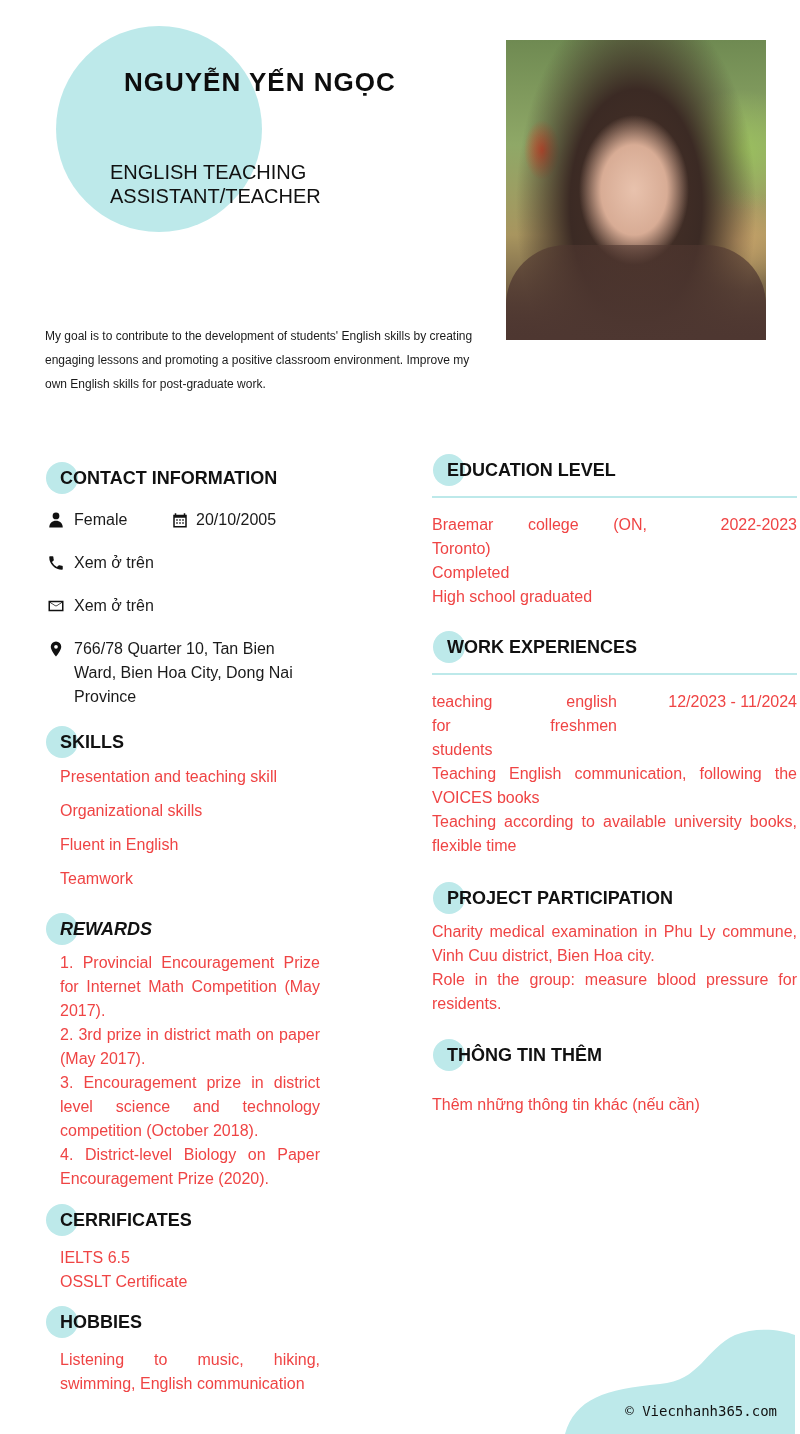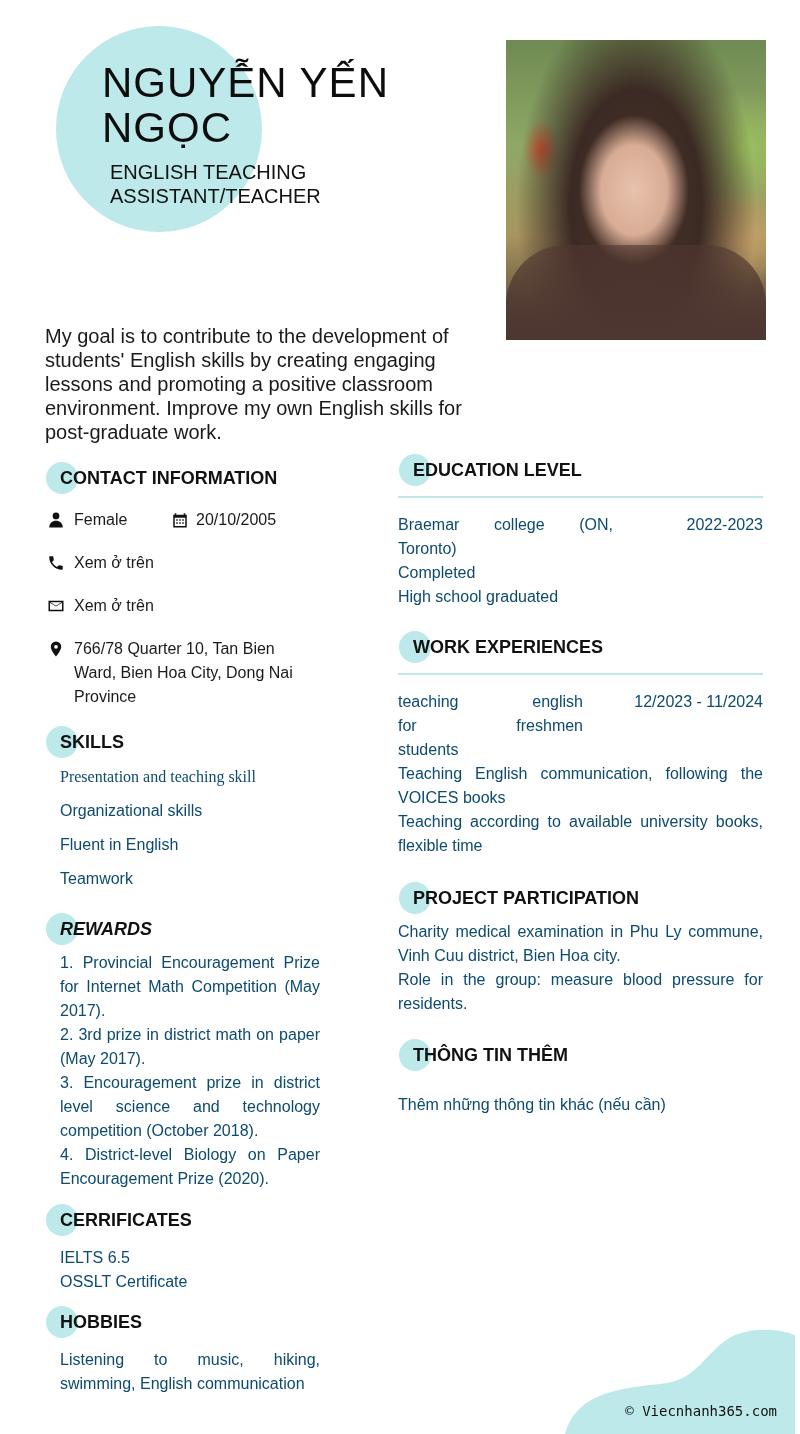--- a/index.html
+++ b/index.html
@@ -1,43 +1,43 @@
 <!DOCTYPE html>
 <html><head>
   <meta charset="utf-8">
   <style>
     * { box-sizing: border-box; margin: 0; padding: 0; }
     html, body { width: 800px; height: 1434px; background: #ffffff; overflow: hidden; }
     body { position: relative; font-family: "Liberation Sans", "DejaVu Sans", sans-serif; color: #1a1a1a; }
 
     .header-circle { position: absolute; left: 56px; top: 26px; width: 206px; height: 206px; border-radius: 50%; background: #bde9ea; }
-    .name { position: absolute; left: 102px; top: 60px; width: 300px; font-size: 42px; font-weight: normal; line-height: 45px; letter-spacing: 1px; color: #0d0d0d; }
+    .name { position: absolute; left: 124px; top: 60px; width: 300px; font-size: 26px; font-weight: bold; line-height: 45px; letter-spacing: 1px; color: #0d0d0d; }
     .job-title { position: absolute; left: 110px; top: 160px; width: 300px; font-size: 20px; line-height: 24px; color: #111; }
 
     .photo { position: absolute; left: 506px; top: 40px; width: 260px; height: 300px; overflow: hidden;
       background:
         radial-gradient(ellipse 55px 75px at 128px 150px, #e8c2ad 0%, #d8ac95 60%, rgba(216,172,149,0) 100%),
         radial-gradient(ellipse 120px 210px at 130px 165px, #4a3329 0%, #3b2a24 55%, rgba(59,42,36,0) 100%),
         radial-gradient(ellipse 18px 30px at 36px 110px, #e4532e 0%, rgba(228,83,46,0) 100%),
         radial-gradient(ellipse 70px 60px at 235px 110px, #9bbf5e 0%, rgba(155,191,94,0) 100%),
         radial-gradient(ellipse 60px 50px at 230px 200px, #c8a36a 0%, rgba(200,163,106,0) 100%),
         linear-gradient(180deg, #6f8a52 0%, #8fa867 35%, #a8955f 65%, #4e3a33 100%);
     }
     .photo-sweater { position: absolute; left: 0; bottom: 0; width: 260px; height: 95px; background: linear-gradient(180deg, rgba(80,55,48,0.6), #4e3731); border-radius: 60px 60px 0 0; }
 
-    .summary { position: absolute; left: 45px; top: 324px; width: 430px; font-size: 20px; line-height: 24px; color: #1a1a1a; }
+    .summary { position: absolute; left: 45px; top: 324px; width: 430px; font-size: 12px; line-height: 24px; color: #1a1a1a; }
 
     .section-title { position: relative; font-size: 18px; font-weight: bold; color: #111; line-height: 24px; height: 32px; }
     .section-title .dot { position: absolute; left: -14px; top: -4px; width: 32px; height: 32px; border-radius: 50%; background: #bde9ea; z-index: 0; }
     .section-title span.t { position: relative; z-index: 1; }
 
     .left-col { position: absolute; left: 60px; top: 466px; width: 260px; }
-    .right-col { position: absolute; left: 398px; top: 458px; width: 365px; }
+    .right-col { position: absolute; left: 432px; top: 458px; width: 365px; }
 
-    .body-text { font-size: 16px; line-height: 24px; color: #0c4a6e; }
+    .body-text { font-size: 16px; line-height: 24px; color: #ef4444; }
     .justify { text-align: justify; }
 
     .contact-row { position: relative; display: flex; align-items: flex-start; font-size: 16px; line-height: 24px; }
     .ic { width: 20px; height: 20px; display: inline-flex; align-items: center; justify-content: center; margin-right: 8px; margin-top: 2px; flex-shrink: 0; }
     .ic svg { width: 18px; height: 18px; fill: #111; }
 
     .rule { height: 2px; background: #bde9ea; margin-top: 6px; margin-bottom: 18px; }
 
     .footer-blob { position: absolute; right: 5px; bottom: 0; width: 230px; height: 105px; }
     .footer-text { position: absolute; right: 23px; bottom: 15px; font-family: "DejaVu Sans Mono", "Liberation Mono", monospace; font-size: 14px; color: #111; }
@@ -105,21 +105,21 @@
       </span>
       <span style="width:265px;">766/78 Quarter 10, Tan Bien Ward, Bien Hoa City, Dong Nai Province</span>
     </div>
   </div>
 
   <div class="section-title" style="margin-top:21px;">
     <div class="dot"></div>
     <span class="t">SKILLS</span>
   </div>
   <div style="margin-top:3px;">
-    <div class="body-text" style="height:34px;font-family:Liberation Serif, serif;">Presentation and teaching skill</div>
+    <div class="body-text" style="height:34px;">Presentation and teaching skill</div>
     <div class="body-text" style="height:34px;">Organizational skills</div>
     <div class="body-text" style="height:34px;">Fluent in English</div>
     <div class="body-text" style="height:34px;">Teamwork</div>
   </div>
 
   <div class="section-title" style="margin-top:16px;font-style:italic;">
     <div class="dot"></div>
     <span class="t">REWARDS</span>
   </div>
   <div style="margin-top:2px;">

